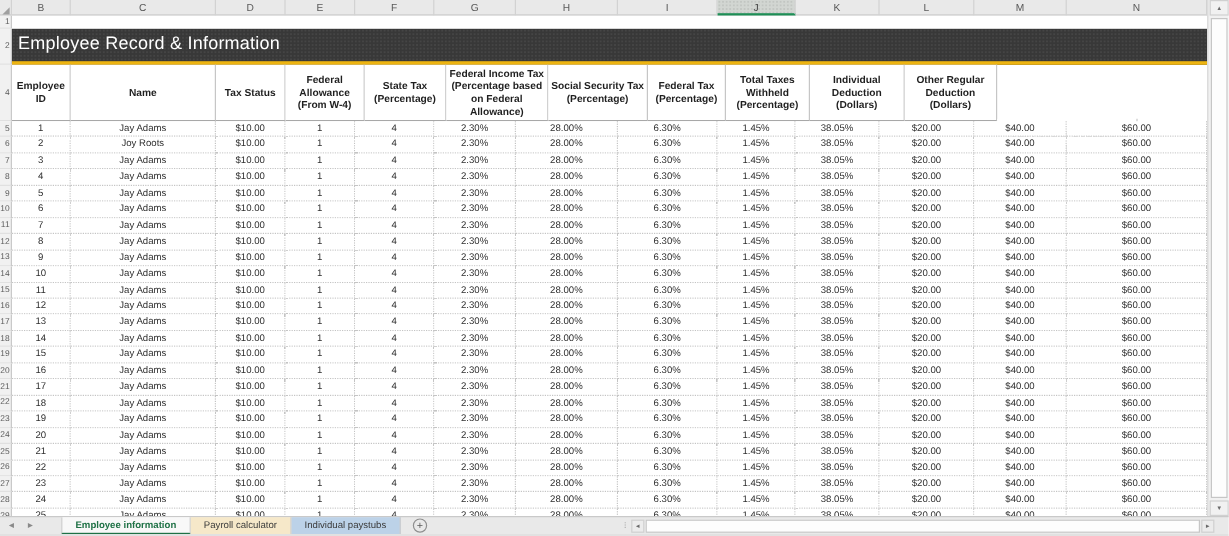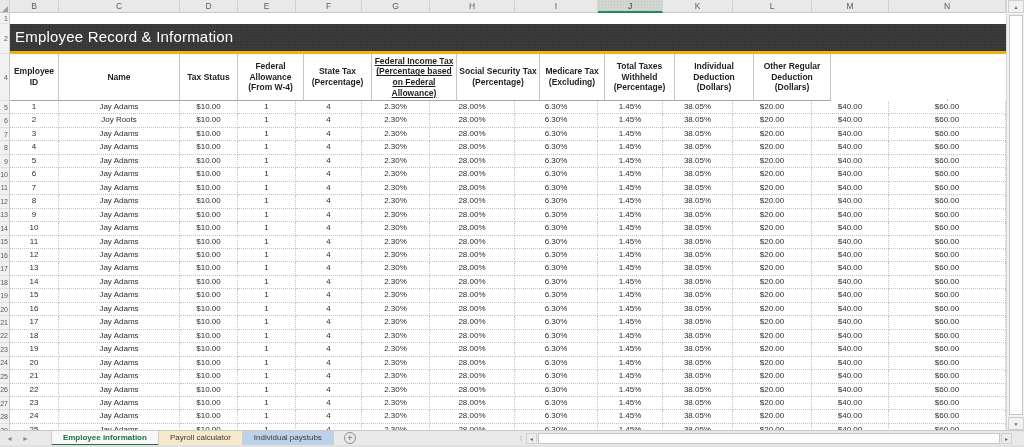--- a/index.html
+++ b/index.html
@@ -111,23 +111,23 @@
       <div class="title-cell">Employee Record &amp; Information</div>
     </div>
     <div class="srow header-row" id="header-row">
       <div class="row-num">4</div>
 
     <div class="hcell" style="width: 49px; flex: 0 0 49px;">Employee ID</div>
         <div class="hcell" style="width: 121px; flex: 0 0 121px;">Name</div>
         <div class="hcell" style="width: 58px; flex: 0 0 58px; text-align: right;">Tax Status</div>
         <div class="hcell" style="width: 66px; flex: 0 0 66px;">Federal Allowance (From W-4)</div>
         <div class="hcell" style="width: 68px; flex: 0 0 68px;">State Tax (Percentage)</div>
-        <div class="hcell" style="width: 85px; flex: 0 0 85px; text-decoration: underline;">Federal Income Tax (Percentage based on Federal Allowance)</div>
+        <div class="hcell" style="width: 85px; flex: 0 0 85px;">Federal Income Tax (Percentage based on Federal Allowance)</div>
         <div class="hcell" style="width: 83px; flex: 0 0 83px;">Social Security Tax (Percentage)</div>
-        <div class="hcell" style="width: 65px; flex: 0 0 65px;">Medicare Tax (Excluding)</div>
+        <div class="hcell" style="width: 65px; flex: 0 0 65px;">Federal Tax (Percentage)</div>
         <div class="hcell" style="width: 70px; flex: 0 0 70px;">Total Taxes Withheld (Percentage)</div>
         <div class="hcell" style="width: 79px; flex: 0 0 79px;">Individual Deduction (Dollars)</div>
         <div class="hcell" style="width: 77px; flex: 0 0 77px;">Other Regular Deduction (Dollars)</div>
         <div class="hcell" style="width: 117px; flex: 0 0 117px; margin-top: 45px;">Total Regular Deductions (Excluding taxes, in dollars)</div>
       </div>
     <div id="data-rows">
 
     <div class="srow data-row">
           <div class="row-num">5</div>
           <div class="dcell" style="width: 49px; flex: 0 0 49px;">1</div>

